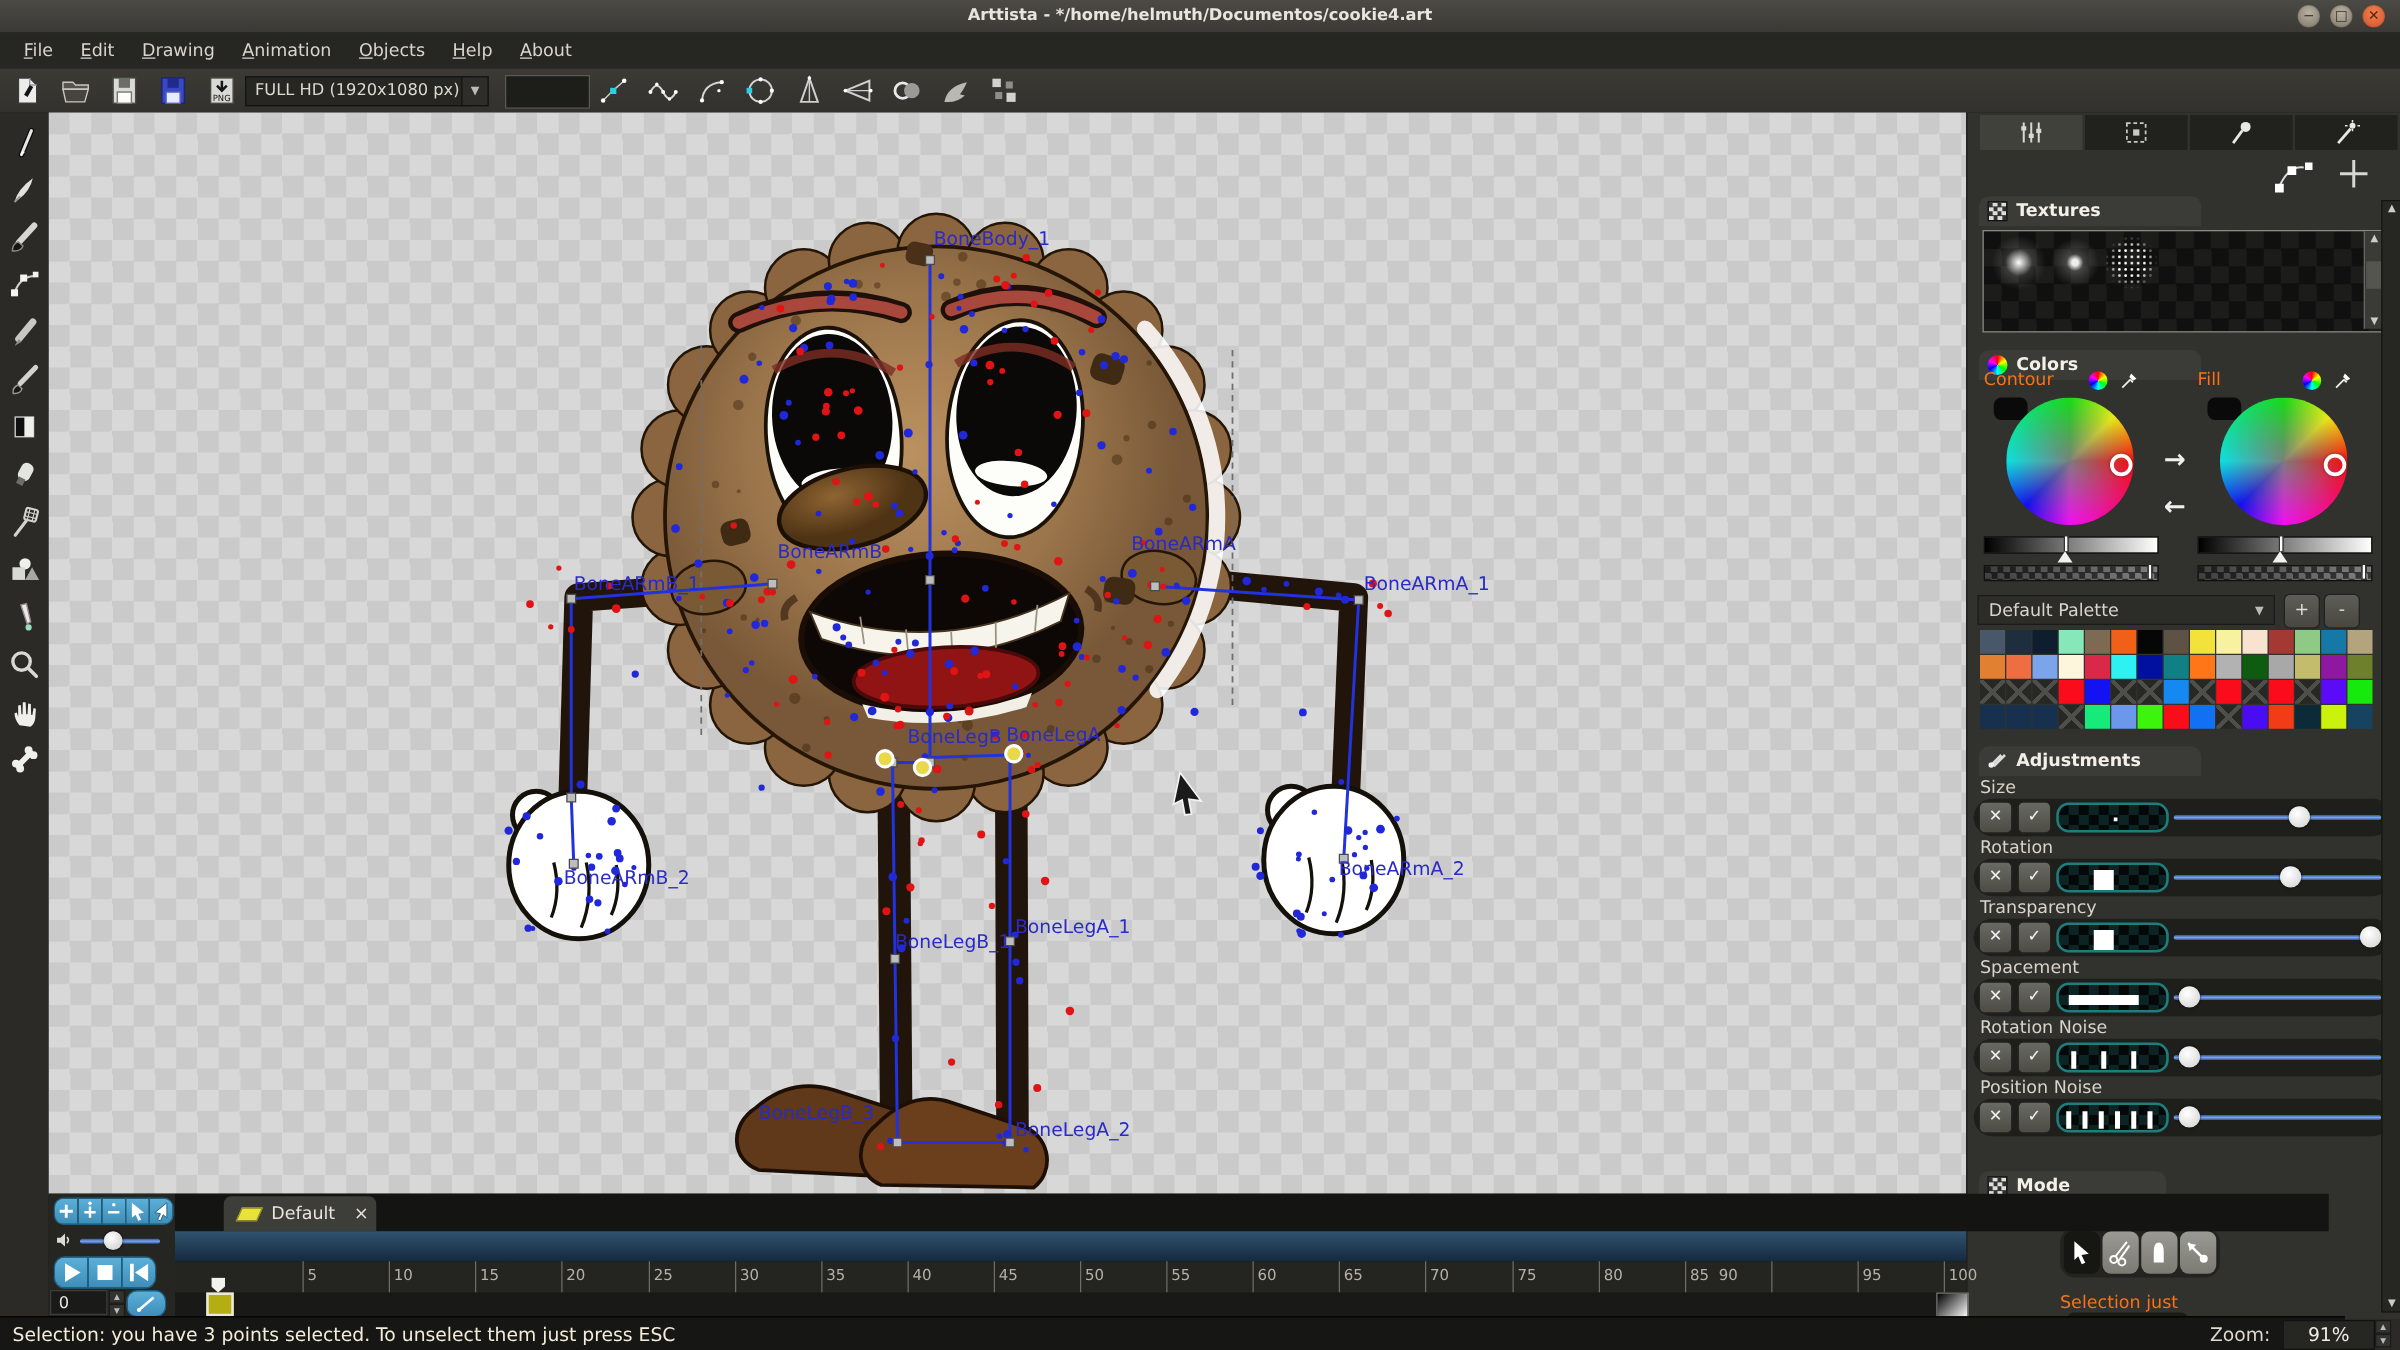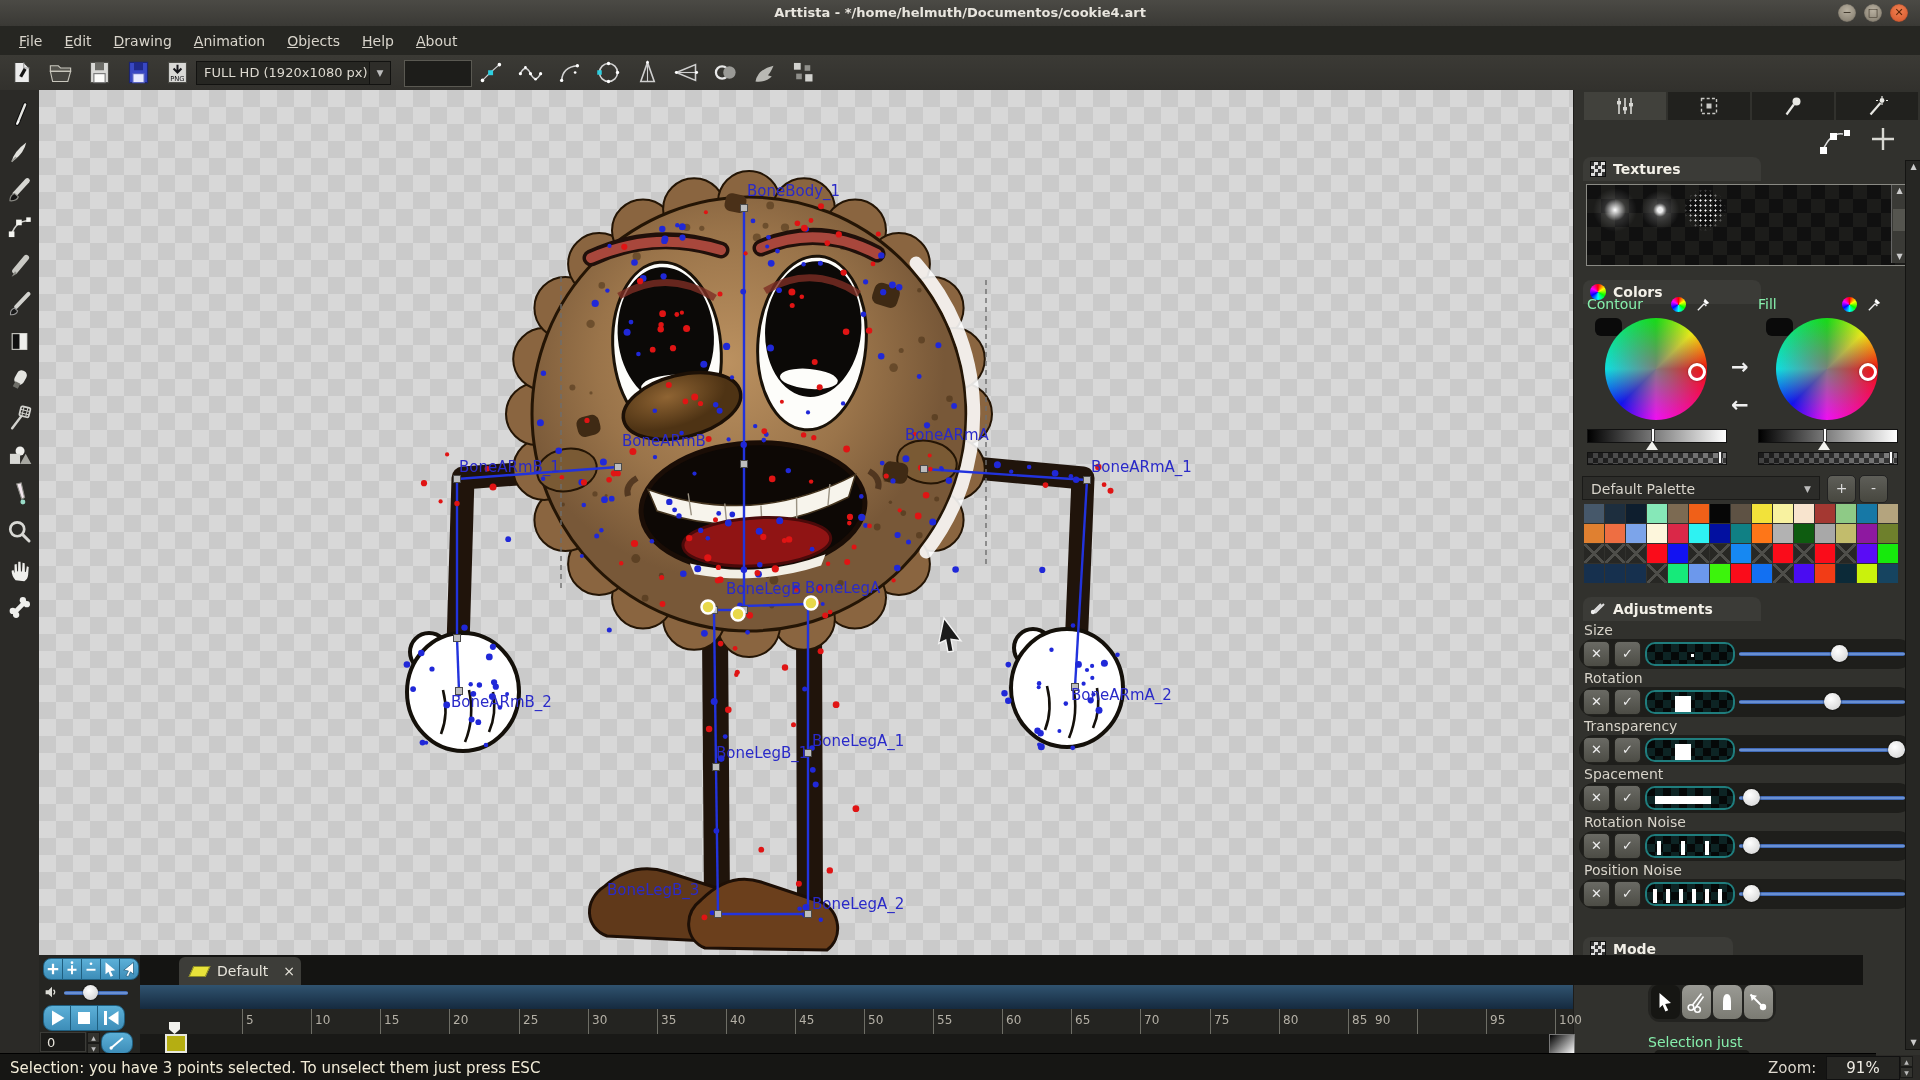--- a/index.html
+++ b/index.html
@@ -41,21 +41,21 @@
   .sec-title{color:#f3f0e8;font-weight:bold;font-size:14px;}
   .checker-mini{width:14px;height:14px;background:conic-gradient(#ddd 25%,#333 0 50%,#ddd 0 75%,#333 0);background-size:7px 7px;border:1px solid #111;}
   #textures-box{left:12px;top:94px;width:320px;height:80px;border:1px solid #8a8a84;
     background:conic-gradient(#1c1c1a 25%,#101010 0 50%,#1c1c1a 0 75%,#101010 0);background-size:28px 28px;}
   .tex-thumb{top:3px;width:44px;height:44px;}
   #tex-scroll{right:0;top:0;width:15px;height:78px;background:#3a3a36;border-left:1px solid #666;}
   .mini-arrow{width:15px;height:12px;color:#ccc;font-size:8px;text-align:center;line-height:12px;}
   #tex-thumbbar{left:1px;top:24px;width:12px;height:22px;background:#55554f;}
   
   .colhalf{top:206px;width:152px;height:186px;}
-  .col-label{color:#86efac;font-size:14px;}
+  .col-label{color:#f97316;font-size:14px;}
   .swatch-cur{width:27px;height:18px;border-radius:6px;background:#0a0a0a;}
   .wheel{width:102px;height:102px;border-radius:50%;
     background:radial-gradient(circle,rgba(125,125,125,.95) 0%,rgba(125,125,125,0) 68%),
     conic-gradient(from 0deg,#19d919,#e8e819 45deg,#f01111 90deg,#ee11ee 180deg,#1111ee 225deg,#11dcdc 270deg,#19d919 360deg);}
   .hue-ring{width:12px;height:12px;border:3px solid #fff;border-radius:50%;box-shadow:0 0 2px #0008;}
   .valbar{width:138px;height:12px;background:linear-gradient(to right,#000,#fff);border:1px solid #111;}
   .val-mark{width:2px;height:12px;background:#fff;outline:1px solid #333;}
   .val-tri{width:0;height:0;border-left:6px solid transparent;border-right:6px solid transparent;border-bottom:9px solid #f2f2ee;}
   .alphabar{width:138px;height:11px;border:1px solid #111;
     background:linear-gradient(to right,rgba(0,0,0,.55),rgba(0,0,0,.1)),conic-gradient(#8e8e8e 25%,#3c3c3c 0 50%,#8e8e8e 0 75%,#3c3c3c 0);background-size:100% 100%,10px 10px;}

